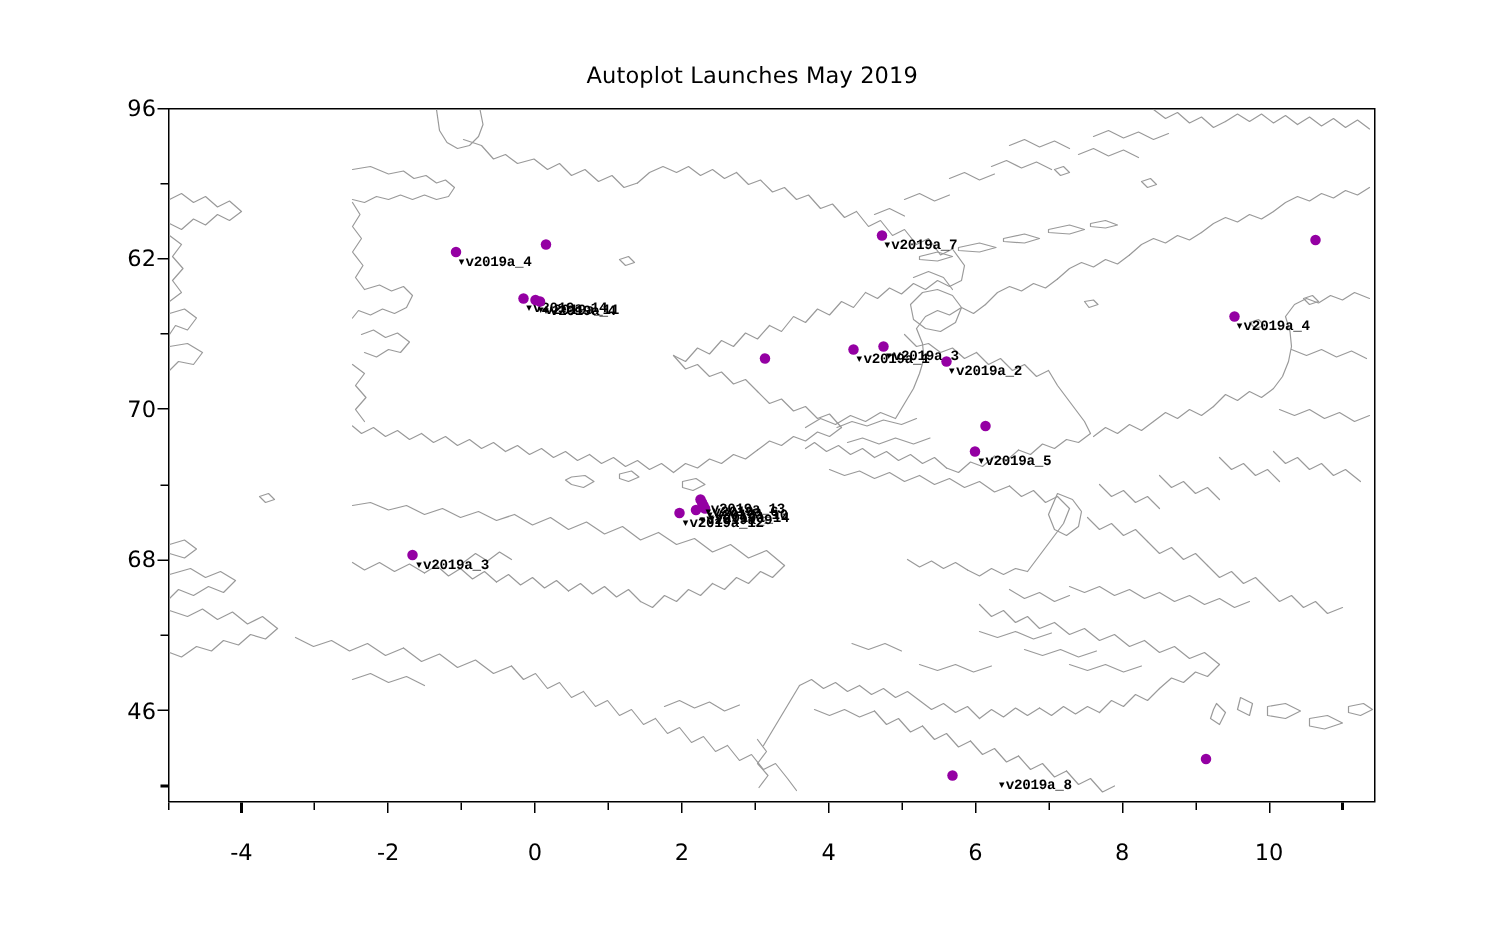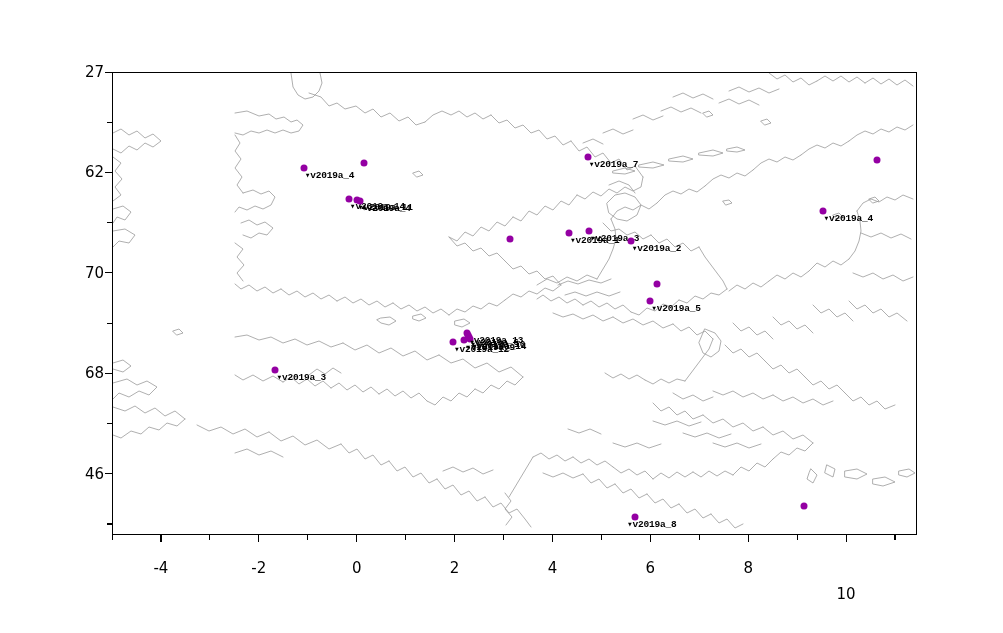--- a/index.html
+++ b/index.html
@@ -32,20 +32,21 @@
   .pt{position:absolute;width:7px;height:7px;border-radius:50%;
       background:#9400a3;transform:translate(-50%,-50%);}
   .ptlabel{position:absolute;font-size:9.5px;font-family:Liberation Mono, monospace;
            color:#000;white-space:nowrap;font-weight:bold;letter-spacing:-0.2px;}
 </style>
 </head>
 <body>
 
 <div id="fig">
 
+  <div id="title">Autoplot Launches May 2019</div>
 
   <div id="axes">
     <svg id="mapsvg" viewBox="0 0 805 463" preserveAspectRatio="none">
       <g fill="none" stroke="#9a9a9a" stroke-width="0.8" stroke-linejoin="round" stroke-linecap="round">
 
         <path d="M178,0 L180,14 185,22 192,26 200,24 206,18 209,10 207,0"></path>
         <path d="M122,40 L134,38 146,43 156,41 163,46 171,44 178,49 184,47 190,52 186,58 178,60 170,57 162,60 154,57 146,60 138,58 130,62 122,60"></path>
         <path d="M122,62 L127,70 122,78 128,86 122,95 129,104 124,112 130,120"></path>
         <path d="M130,120 L140,117 148,121 156,118 162,124 158,132 150,136 142,133 134,137 126,134 122,139"></path>
         <path d="M196,20 L208,24 216,33 224,30 232,36 243,33 252,40 260,36 268,44 277,40 286,48 295,44 303,52 312,49"></path>
@@ -245,60 +246,60 @@
         <div class="pt" style="left: 517.745px; top: 168.227px; background: rgb(148, 0, 163);"></div>
         <div class="ptlabel" style="left: 518.745px; top: 169.227px;">▾v2019a_2</div>
         <div class="pt" style="left: 544.17px; top: 210.911px; background: rgb(148, 0, 163);"></div>
         <div class="pt" style="left: 537.319px; top: 228.487px; background: rgb(148, 0, 163);"></div>
         <div class="ptlabel" style="left: 538.319px; top: 229.487px;">▾v2019a_5</div>
         <div class="pt" style="left: 709.574px; top: 138.097px; background: rgb(148, 0, 163);"></div>
         <div class="ptlabel" style="left: 710.574px; top: 139.097px;">▾v2019a_4</div>
         <div class="pt" style="left: 764.383px; top: 87.3774px; background: rgb(148, 0, 163);"></div>
         <div class="pt" style="left: 690.979px; top: 432.87px; background: rgb(148, 0, 163);"></div>
         <div class="pt" style="left: 521.66px; top: 444.42px; background: rgb(148, 0, 163);"></div>
-        <div class="ptlabel" style="left: 514px; top: 445.42px;">▾v2019a_8</div>
+        <div class="ptlabel" style="left: 552px; top: 445.42px;">▾v2019a_8</div>
       </div>
   </div>
 
   <div id="ticklayer">
       <div class="tick tickx major" style="left: 160.436px; top: 535px; height: 7px;"></div>
       <div class="ticklabel xlab" style="left: 160.936px; top: 559px;">-4</div>
       <div class="tick tickx major" style="left: 258.309px; top: 535px; height: 7px;"></div>
       <div class="ticklabel xlab" style="left: 258.809px; top: 559px;">-2</div>
       <div class="tick tickx major" style="left: 356.181px; top: 535px; height: 7px;"></div>
       <div class="ticklabel xlab" style="left: 356.681px; top: 559px;">0</div>
       <div class="tick tickx major" style="left: 454.053px; top: 535px; height: 7px;"></div>
       <div class="ticklabel xlab" style="left: 454.553px; top: 559px;">2</div>
       <div class="tick tickx major" style="left: 551.926px; top: 535px; height: 7px;"></div>
       <div class="ticklabel xlab" style="left: 552.426px; top: 559px;">4</div>
       <div class="tick tickx major" style="left: 649.798px; top: 535px; height: 7px;"></div>
       <div class="ticklabel xlab" style="left: 650.298px; top: 559px;">6</div>
       <div class="tick tickx major" style="left: 747.67px; top: 535px; height: 7px;"></div>
       <div class="ticklabel xlab" style="left: 748.17px; top: 559px;">8</div>
       <div class="tick tickx major" style="left: 845.543px; top: 535px; height: 7px;"></div>
-      <div class="ticklabel xlab" style="left: 846.043px; top: 585px;">10</div>
+      <div class="ticklabel xlab" style="left: 846.043px; top: 559px;">10</div>
       <div class="tick tickx" style="left: 111.5px; top: 535px; height: 5px;"></div>
       <div class="tick tickx" style="left: 209.372px; top: 535px; height: 5px;"></div>
       <div class="tick tickx" style="left: 307.245px; top: 535px; height: 5px;"></div>
       <div class="tick tickx" style="left: 405.117px; top: 535px; height: 5px;"></div>
       <div class="tick tickx" style="left: 502.989px; top: 535px; height: 5px;"></div>
       <div class="tick tickx" style="left: 600.862px; top: 535px; height: 5px;"></div>
       <div class="tick tickx" style="left: 698.734px; top: 535px; height: 5px;"></div>
       <div class="tick tickx" style="left: 796.606px; top: 535px; height: 5px;"></div>
       <div class="tick tickx" style="left: 894.479px; top: 535px; height: 5px;"></div>
       <div class="tick ticky major" style="left: 105px; top: 473.235px; width: 7px;"></div>
       <div class="ticklabel ylab" style="left: 68px; top: 473.735px; width: 36px;">46</div>
       <div class="tick ticky major" style="left: 105px; top: 372.802px; width: 7px;"></div>
       <div class="ticklabel ylab" style="left: 68px; top: 373.302px; width: 36px;">68</div>
       <div class="tick ticky major" style="left: 105px; top: 272.368px; width: 7px;"></div>
       <div class="ticklabel ylab" style="left: 68px; top: 272.868px; width: 36px;">70</div>
       <div class="tick ticky major" style="left: 105px; top: 171.934px; width: 7px;"></div>
       <div class="ticklabel ylab" style="left: 68px; top: 172.434px; width: 36px;">62</div>
       <div class="tick ticky major" style="left: 105px; top: 71.5px; width: 7px;"></div>
-      <div class="ticklabel ylab" style="left: 68px; top: 72px; width: 36px;">27</div>
+      <div class="ticklabel ylab" style="left: 68px; top: 72px; width: 36px;">96</div>
       <div class="tick ticky" style="left: 107px; top: 523.452px; width: 5px;"></div>
       <div class="tick ticky" style="left: 107px; top: 423.018px; width: 5px;"></div>
       <div class="tick ticky" style="left: 107px; top: 322.585px; width: 5px;"></div>
       <div class="tick ticky" style="left: 107px; top: 222.151px; width: 5px;"></div>
       <div class="tick ticky" style="left: 107px; top: 121.717px; width: 5px;"></div>
     </div>
 
 </div>
 
 </body></html>

